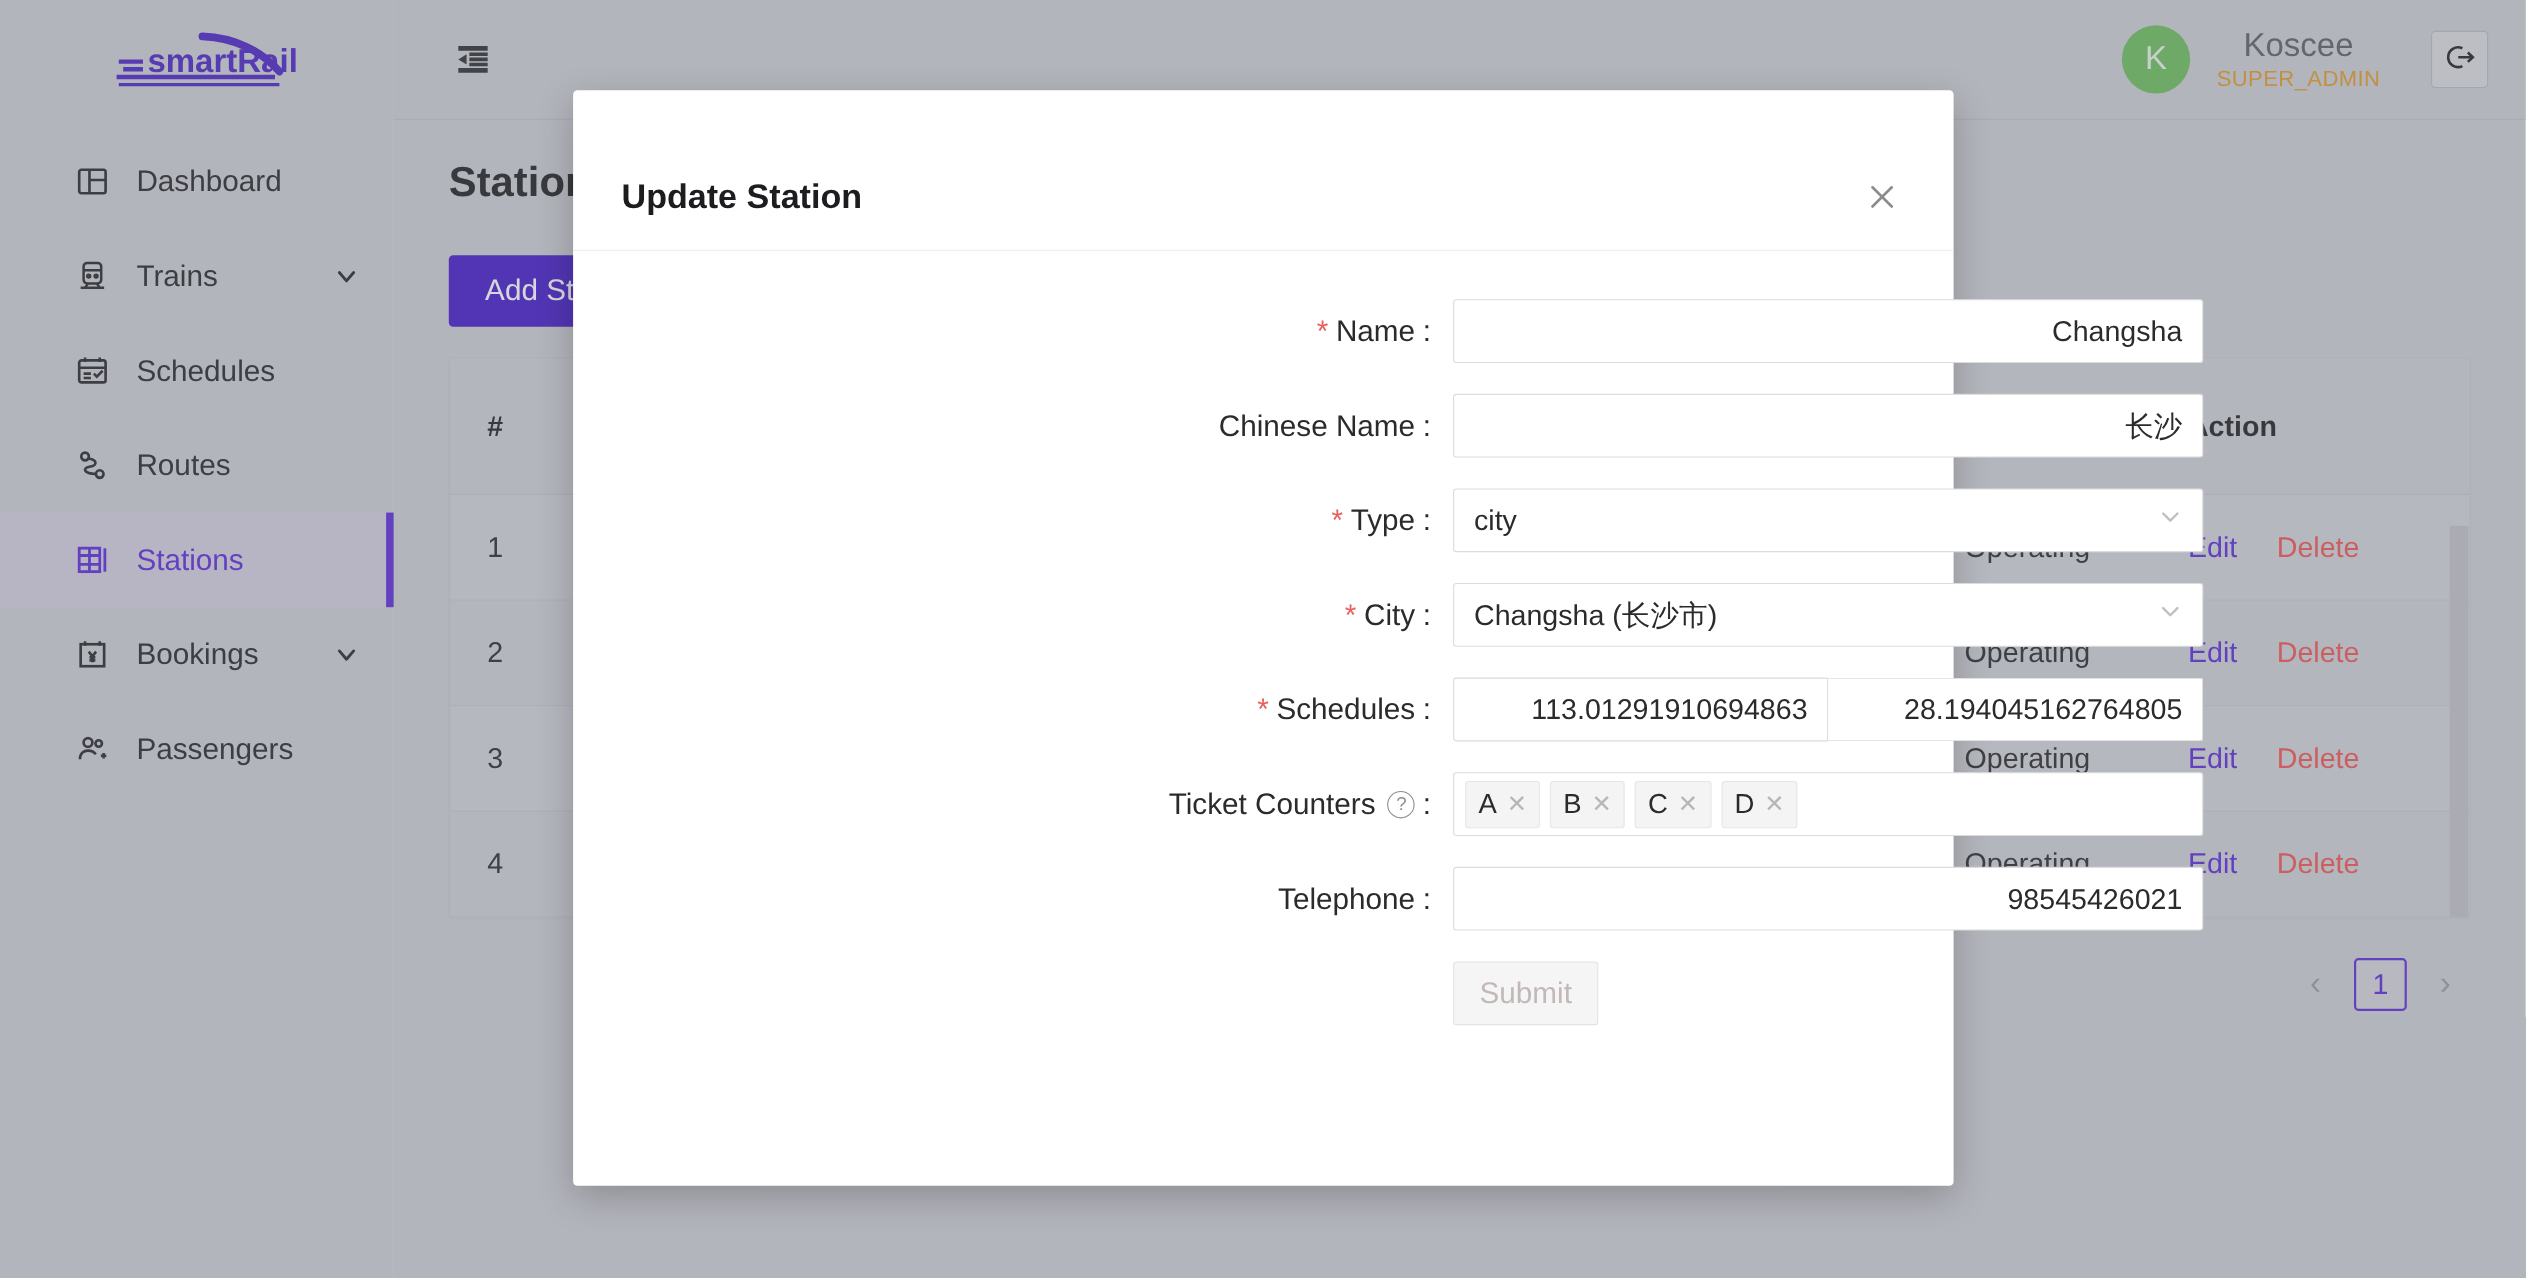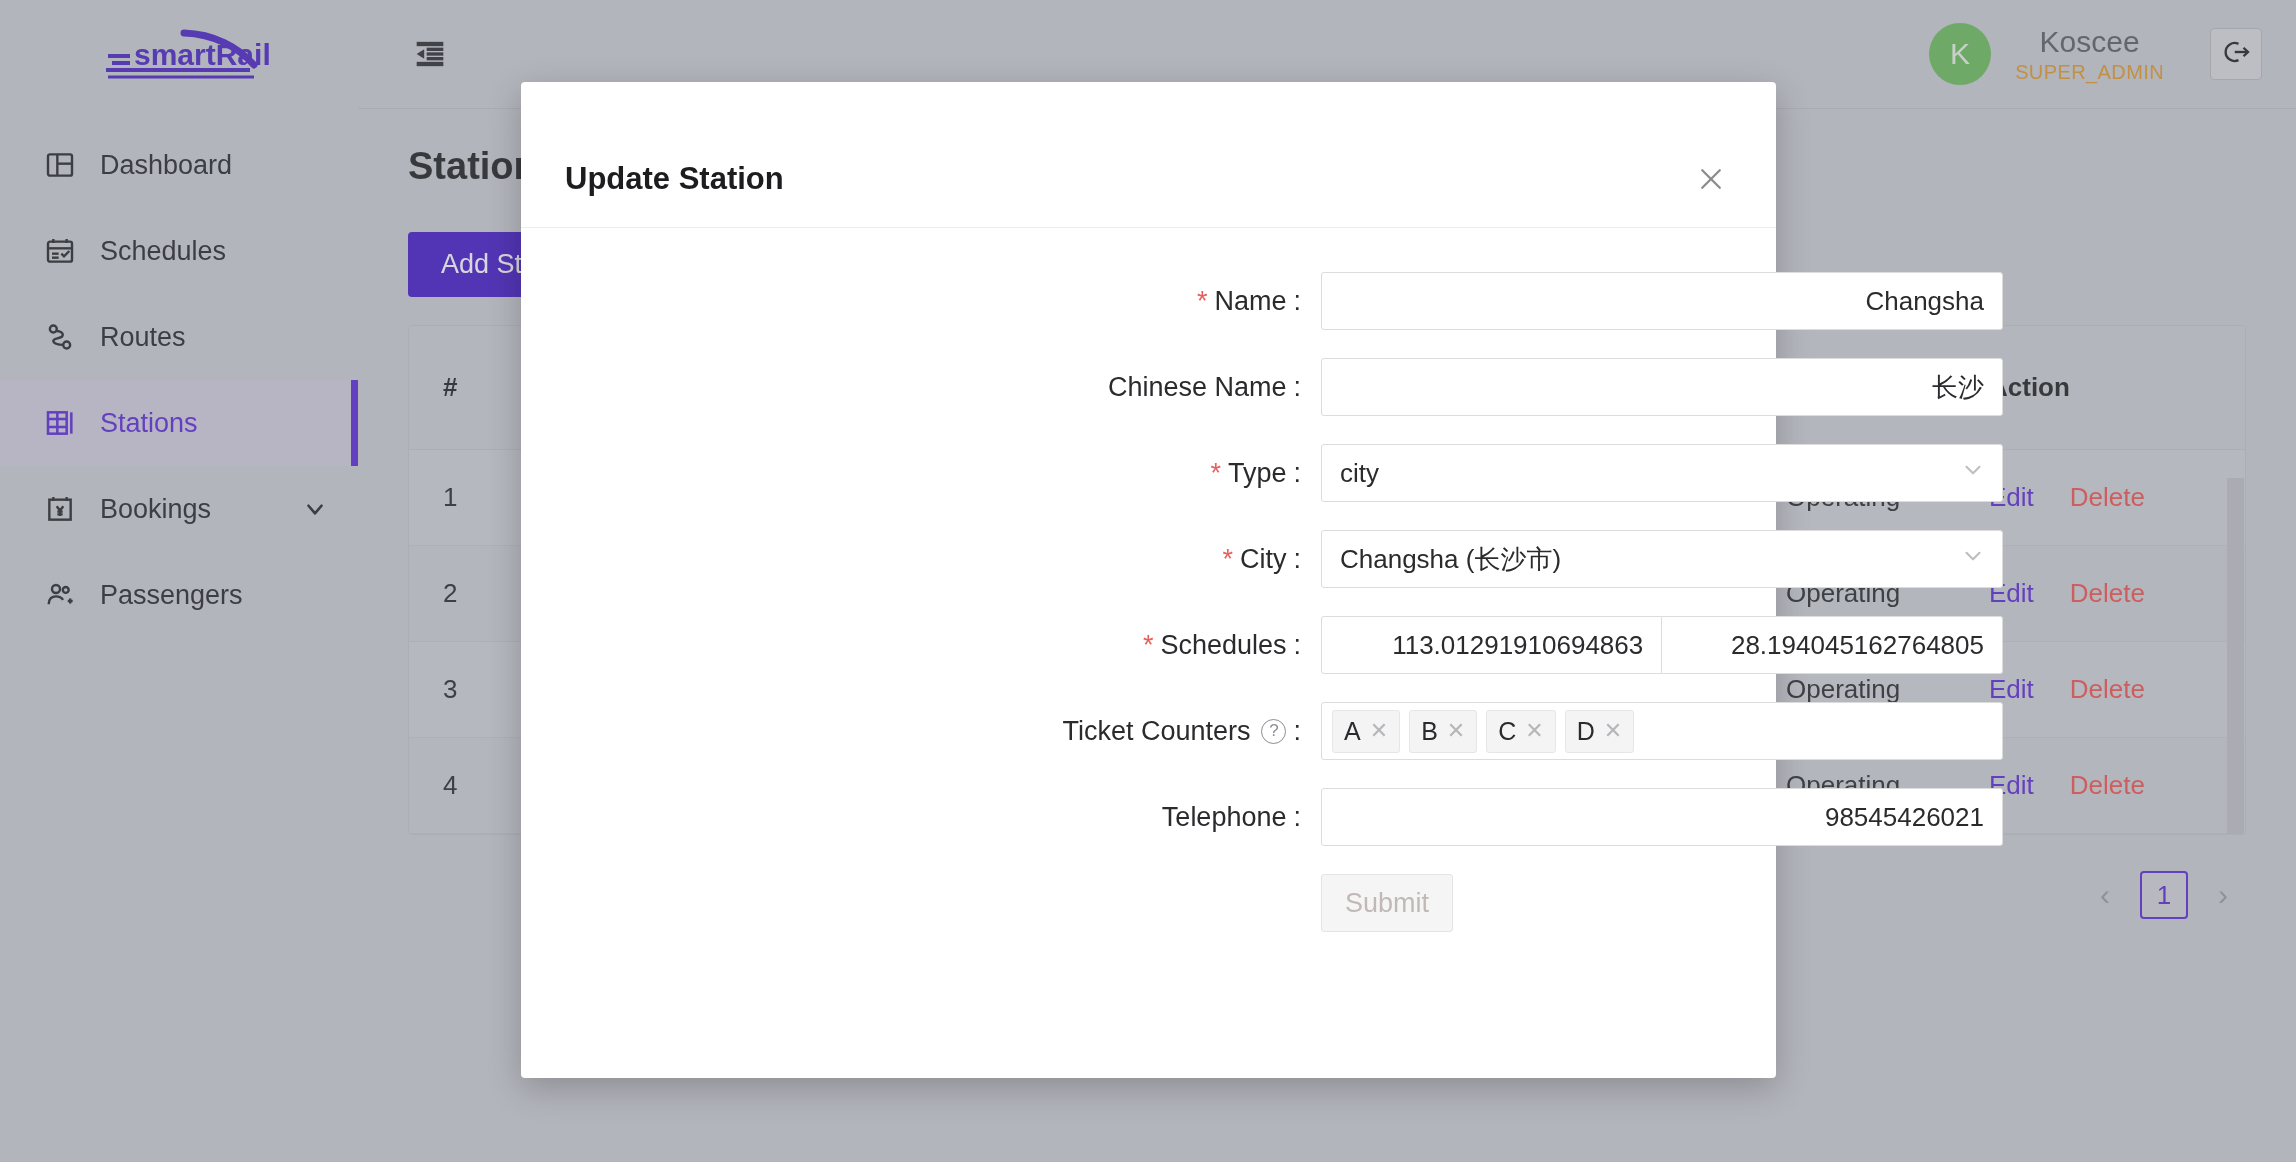--- a/index.html
+++ b/index.html
@@ -33,21 +33,21 @@
   .logo-wrap {
     height: 108px;
     display: flex; align-items: center; justify-content: center;
   }
   .logo-svg { display:block; }
 
   .nav { margin-top: 14px; }
   .nav-item {
     height: 86px;
     display: flex; align-items: center;
-    padding-left: 42px; padding-right: 30px;
+    padding-left: 66px; padding-right: 30px;
     color: #252527;
     font-size: 27px;
     position: relative;
     cursor: pointer;
   }
   .nav-item .ico {
     width: 36px; height: 36px;
     flex: 0 0 36px;
     display:flex; align-items:center; justify-content:center;
     margin-right: 22px;
@@ -291,20 +291,39 @@
         <span class="ico">
           <svg width="32" height="32" viewBox="0 0 24 24" fill="none" stroke="#252527" stroke-width="1.8">
             <rect x="3" y="4" width="18" height="16" rx="1.5"></rect>
               <line x1="10" y1="4" x2="10" y2="20"></line>
               <line x1="10" y1="11" x2="21" y2="11"></line>
           </svg>
         </span>
         <span class="nav-label">Dashboard</span>
       </div>
 
+      <div class="nav-item">
+        <span class="ico">
+          <svg width="32" height="32" viewBox="0 0 24 24" fill="none" stroke="#252527" stroke-width="1.7">
+            <rect x="6" y="3" width="12" height="14" rx="2.5"></rect>
+              <line x1="6" y1="8" x2="18" y2="8"></line>
+            <circle cx="9.5" cy="12" r="1"></circle>
+              <circle cx="14.5" cy="12" r="1"></circle>
+            <line x1="4" y1="20" x2="20" y2="20"></line>
+              <line x1="9" y1="17" x2="7" y2="20"></line>
+              <line x1="15" y1="17" x2="17" y2="20"></line>
+          </svg>
+        </span>
+        <span class="nav-label">Trains</span>
+        <span class="chev">
+          <svg width="26" height="26" viewBox="0 0 24 24" fill="none" stroke="#252527" stroke-width="2.4" stroke-linecap="round" stroke-linejoin="round">
+              <polyline points="6 9 12 16 18 9"></polyline>
+            </svg>
+        </span>
+      </div>
 
       <div class="nav-item">
         <span class="ico">
           <svg width="32" height="32" viewBox="0 0 24 24" fill="none" stroke="#252527" stroke-width="1.8">
             <rect x="3" y="5" width="18" height="15" rx="1.5"></rect>
               <line x1="3" y1="10" x2="21" y2="10"></line>
             <line x1="7" y1="3" x2="7" y2="6"></line>
               <line x1="17" y1="3" x2="17" y2="6"></line>
             <polyline points="13 14 15 16 19 12"></polyline>
               <line x1="6" y1="14" x2="11" y2="14"></line>

